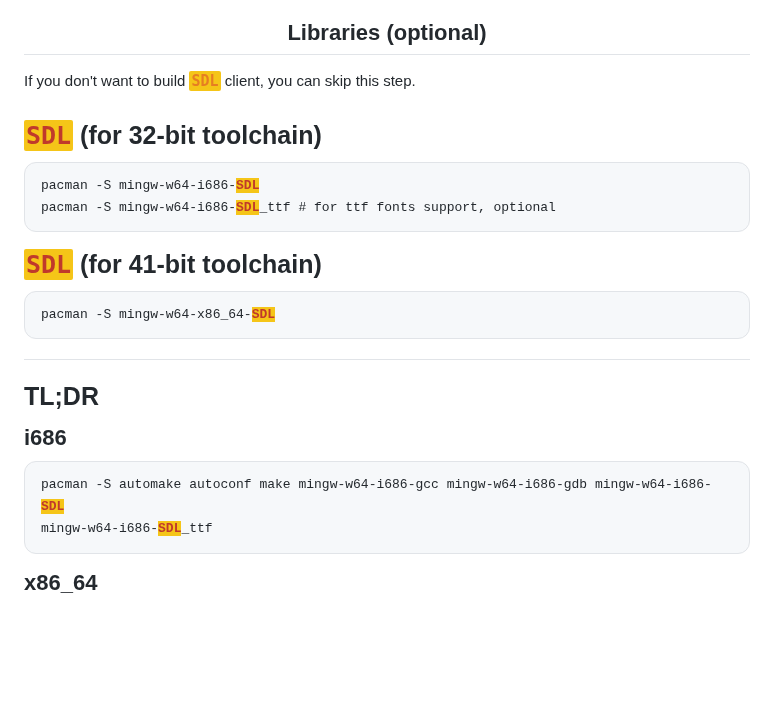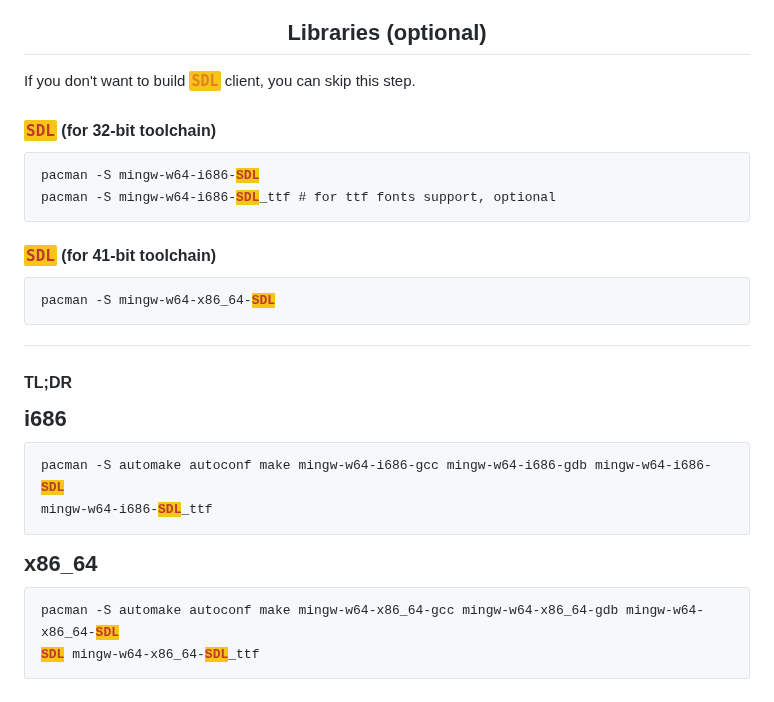--- a/index.html
+++ b/index.html
@@ -14,23 +14,23 @@
     }
     h1 {
       font-size: 22px;
       font-weight: 700;
       margin-bottom: 14px;
       padding-bottom: 8px;
       border-bottom: 1px solid #e1e4e8;
       text-align: center;
     }
     h2 {
-      font-size: 16px;
+      font-size: 25px;
       font-weight: 700;
-      margin-top: 24px;
+      margin-top: 18px;
       margin-bottom: 12px;
     }
     h3 {
       font-size: 22px;
       font-weight: 700;
       margin-top: 14px;
       margin-bottom: 10px;
     }
     p {
       margin-bottom: 28px;
@@ -48,21 +48,21 @@
       background: #f5c518;
       color: #e67e22;
       font-weight: 700;
       font-family: monospace;
       padding: 1px 2px;
       border-radius: 2px;
     }
     .code-block {
       background: #f6f8fa;
       border: 1px solid #e1e4e8;
-      border-radius: 3px;
+      border-radius: 12px;
       padding: 12px 16px;
       margin: 10px 0 16px 0;
       font-family: 'Consolas', 'Courier New', monospace;
       font-size: 13px;
       line-height: 1.7;
       color: #24292e;
     }
     .code-block .code-line {
       display: block;
     }
@@ -116,21 +116,13 @@
   <div class="code-block">
     <span class="code-line">
       <span>pacman -S automake autoconf make mingw-w64-i686-gcc mingw-w64-i686-gdb mingw-w64-i686-</span><span class="inline-sdl">SDL</span>
     </span>
     <span class="code-line">
       <span>mingw-w64-i686-</span><span class="inline-sdl">SDL</span><span>_ttf</span>
     </span>
   </div>
 
   <h3>x86_64</h3>
-  <div class="code-block">
-    <span class="code-line">
-      <span>pacman -S automake autoconf make mingw-w64-x86_64-gcc mingw-w64-x86_64-gdb mingw-w64-x86_64-</span><span class="inline-sdl">SDL</span>
-    </span>
-    <span class="code-line">
-      <span class="inline-sdl">SDL</span><span> mingw-w64-x86_64-</span><span class="inline-sdl">SDL</span><span>_ttf</span>
-    </span>
-  </div>
 </div>
 
 </body></html>

